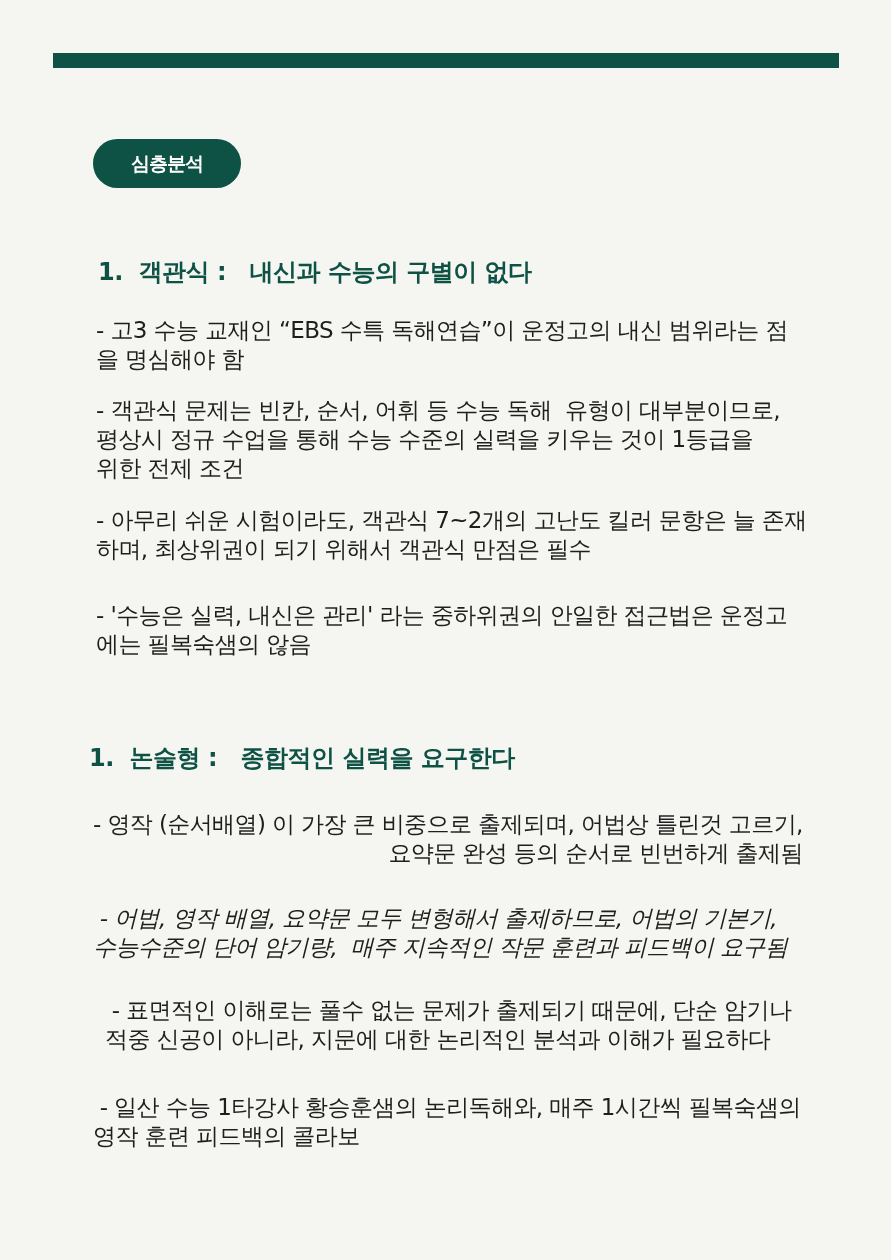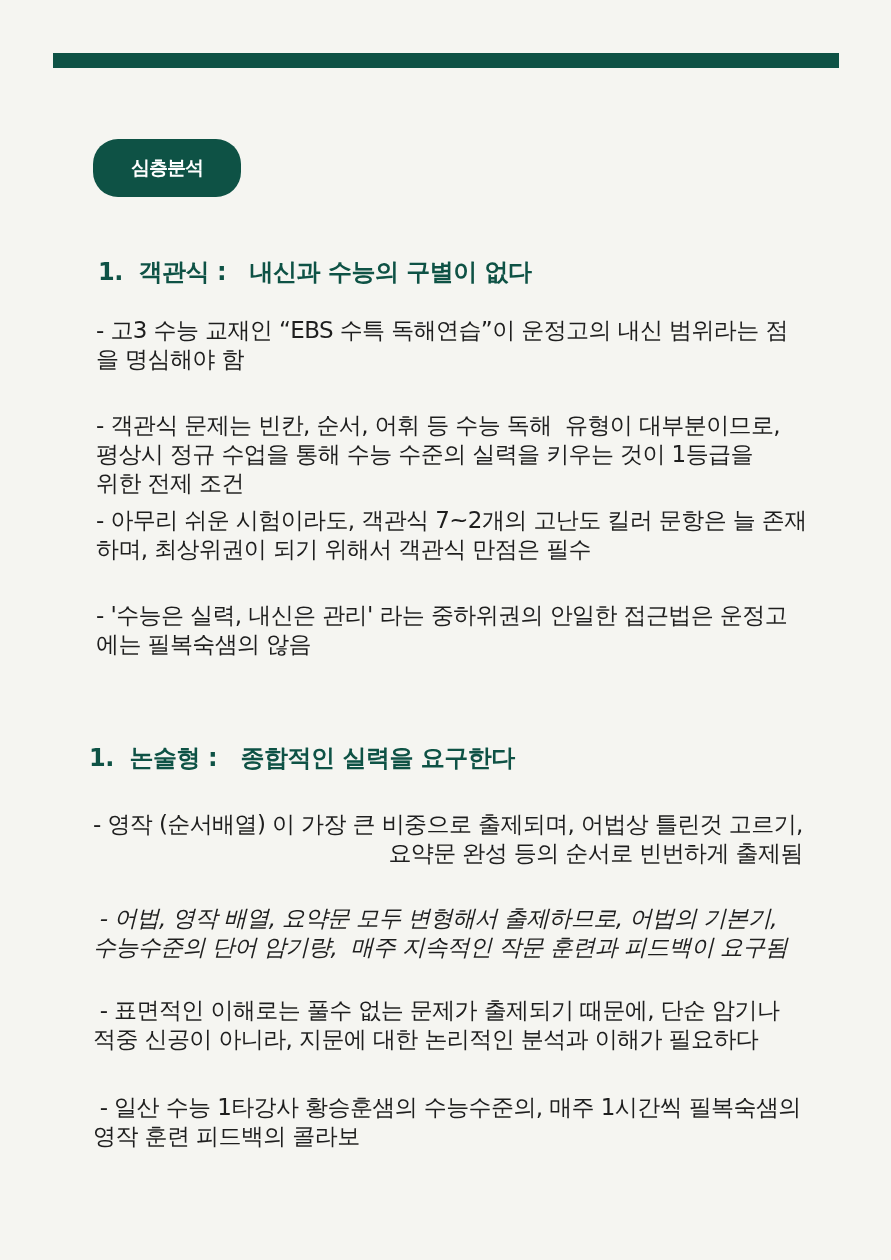--- a/index.html
+++ b/index.html
@@ -2,21 +2,21 @@
 <html><head>
 <meta charset="utf-8">
 <style>
   html, body { margin:0; padding:0; }
   body {
     width:891px; height:1260px; background:#f5f5f1; position:relative; overflow:hidden;
     font-family:"DejaVu Sans","Liberation Sans",sans-serif; color:#1e1e1e;
   }
   .top-bar { position:absolute; left:53px; top:53px; width:786px; height:15px; background:#0e5245; }
   .badge {
-    position:absolute; left:93px; top:139px; width:148px; height:58px; border-radius:25px;
+    position:absolute; left:93px; top:139px; width:148px; height:49px; border-radius:25px;
     background:#0e5245; color:#ffffff; font-weight:bold; font-size:19px;
     display:flex; align-items:center; justify-content:center; letter-spacing:-1px;
   }
   .heading {
     position:absolute; font-weight:bold; font-size:24px; color:#0e5245; letter-spacing:-0.5px;
     white-space:pre;
   }
   .para {
     position:absolute; font-size:23px; line-height:29px; letter-spacing:-0.6px; color:#1e1e1e;
     white-space:pre;
@@ -29,35 +29,35 @@
 
 <div class="badge">
   <span>심층분석</span>
 </div>
 
 <div class="heading" style="left:98px; top:256px;">1.  객관식 :   내신과 수능의 구별이 없다</div>
 
 <div class="para" style="left:96px; top:316px;"><span>- 고3 수능 교재인 “EBS 수특 독해연습”이 운정고의 내신 범위라는 점</span>
 <span>을 명심해야 함</span></div>
 
-<div class="para" style="left:96px; top:396px;margin-top:15px;"><span>- 객관식 문제는 빈칸, 순서, 어휘 등 수능 독해  유형이 대부분이므로,</span>
+<div class="para" style="left:96px; top:396px;"><span>- 객관식 문제는 빈칸, 순서, 어휘 등 수능 독해  유형이 대부분이므로,</span>
 <span>평상시 정규 수업을 통해 수능 수준의 실력을 키우는 것이 1등급을</span>
 <span>위한 전제 조건</span></div>
 
 <div class="para" style="left:96px; top:506px;"><span>- 아무리 쉬운 시험이라도, 객관식 7~2개의 고난도 킬러 문항은 늘 존재</span>
 <span>하며, 최상위권이 되기 위해서 객관식 만점은 필수</span></div>
 
 <div class="para" style="left:96px; top:601px;"><span>- '수능은 실력, 내신은 관리' 라는 중하위권의 안일한 접근법은 운정고</span>
 <span>에는 필복숙샘의 않음</span></div>
 
 <div class="heading" style="left:89px; top:742px;">1.  논술형 :   종합적인 실력을 요구한다</div>
 
 <div class="para" style="left:93px; top:810px;text-align:right;"><span>- 영작 (순서배열) 이 가장 큰 비중으로 출제되며, 어법상 틀린것 고르기,</span>
 <span>요약문 완성 등의 순서로 빈번하게 출제됨</span></div>
 
 <div class="para" style="left:93px; top:904px;font-style:italic;"><span> - 어법, 영작 배열, 요약문 모두 변형해서 출제하므로, 어법의 기본기,</span>
 <span>수능수준의 단어 암기량,  매주 지속적인 작문 훈련과 피드백이 요구됨</span></div>
 
-<div class="para" style="left:93px; top:996px;"><span> - 표면적인 이해로는 풀수 없는 문제가 출제되기 때문에, 단순 암기나</span>
+<div class="para" style="left:105px; top:996px;"><span> - 표면적인 이해로는 풀수 없는 문제가 출제되기 때문에, 단순 암기나</span>
 <span>적중 신공이 아니라, 지문에 대한 논리적인 분석과 이해가 필요하다</span></div>
 
-<div class="para" style="left:93px; top:1093px;"><span> - 일산 수능 1타강사 황승훈샘의 수능수준의, 매주 1시간씩 필복숙샘의</span>
+<div class="para" style="left:93px; top:1093px;"><span> - 일산 수능 1타강사 황승훈샘의 논리독해와, 매주 1시간씩 필복숙샘의</span>
 <span>영작 훈련 피드백의 콜라보</span></div>
 
 </body></html>

